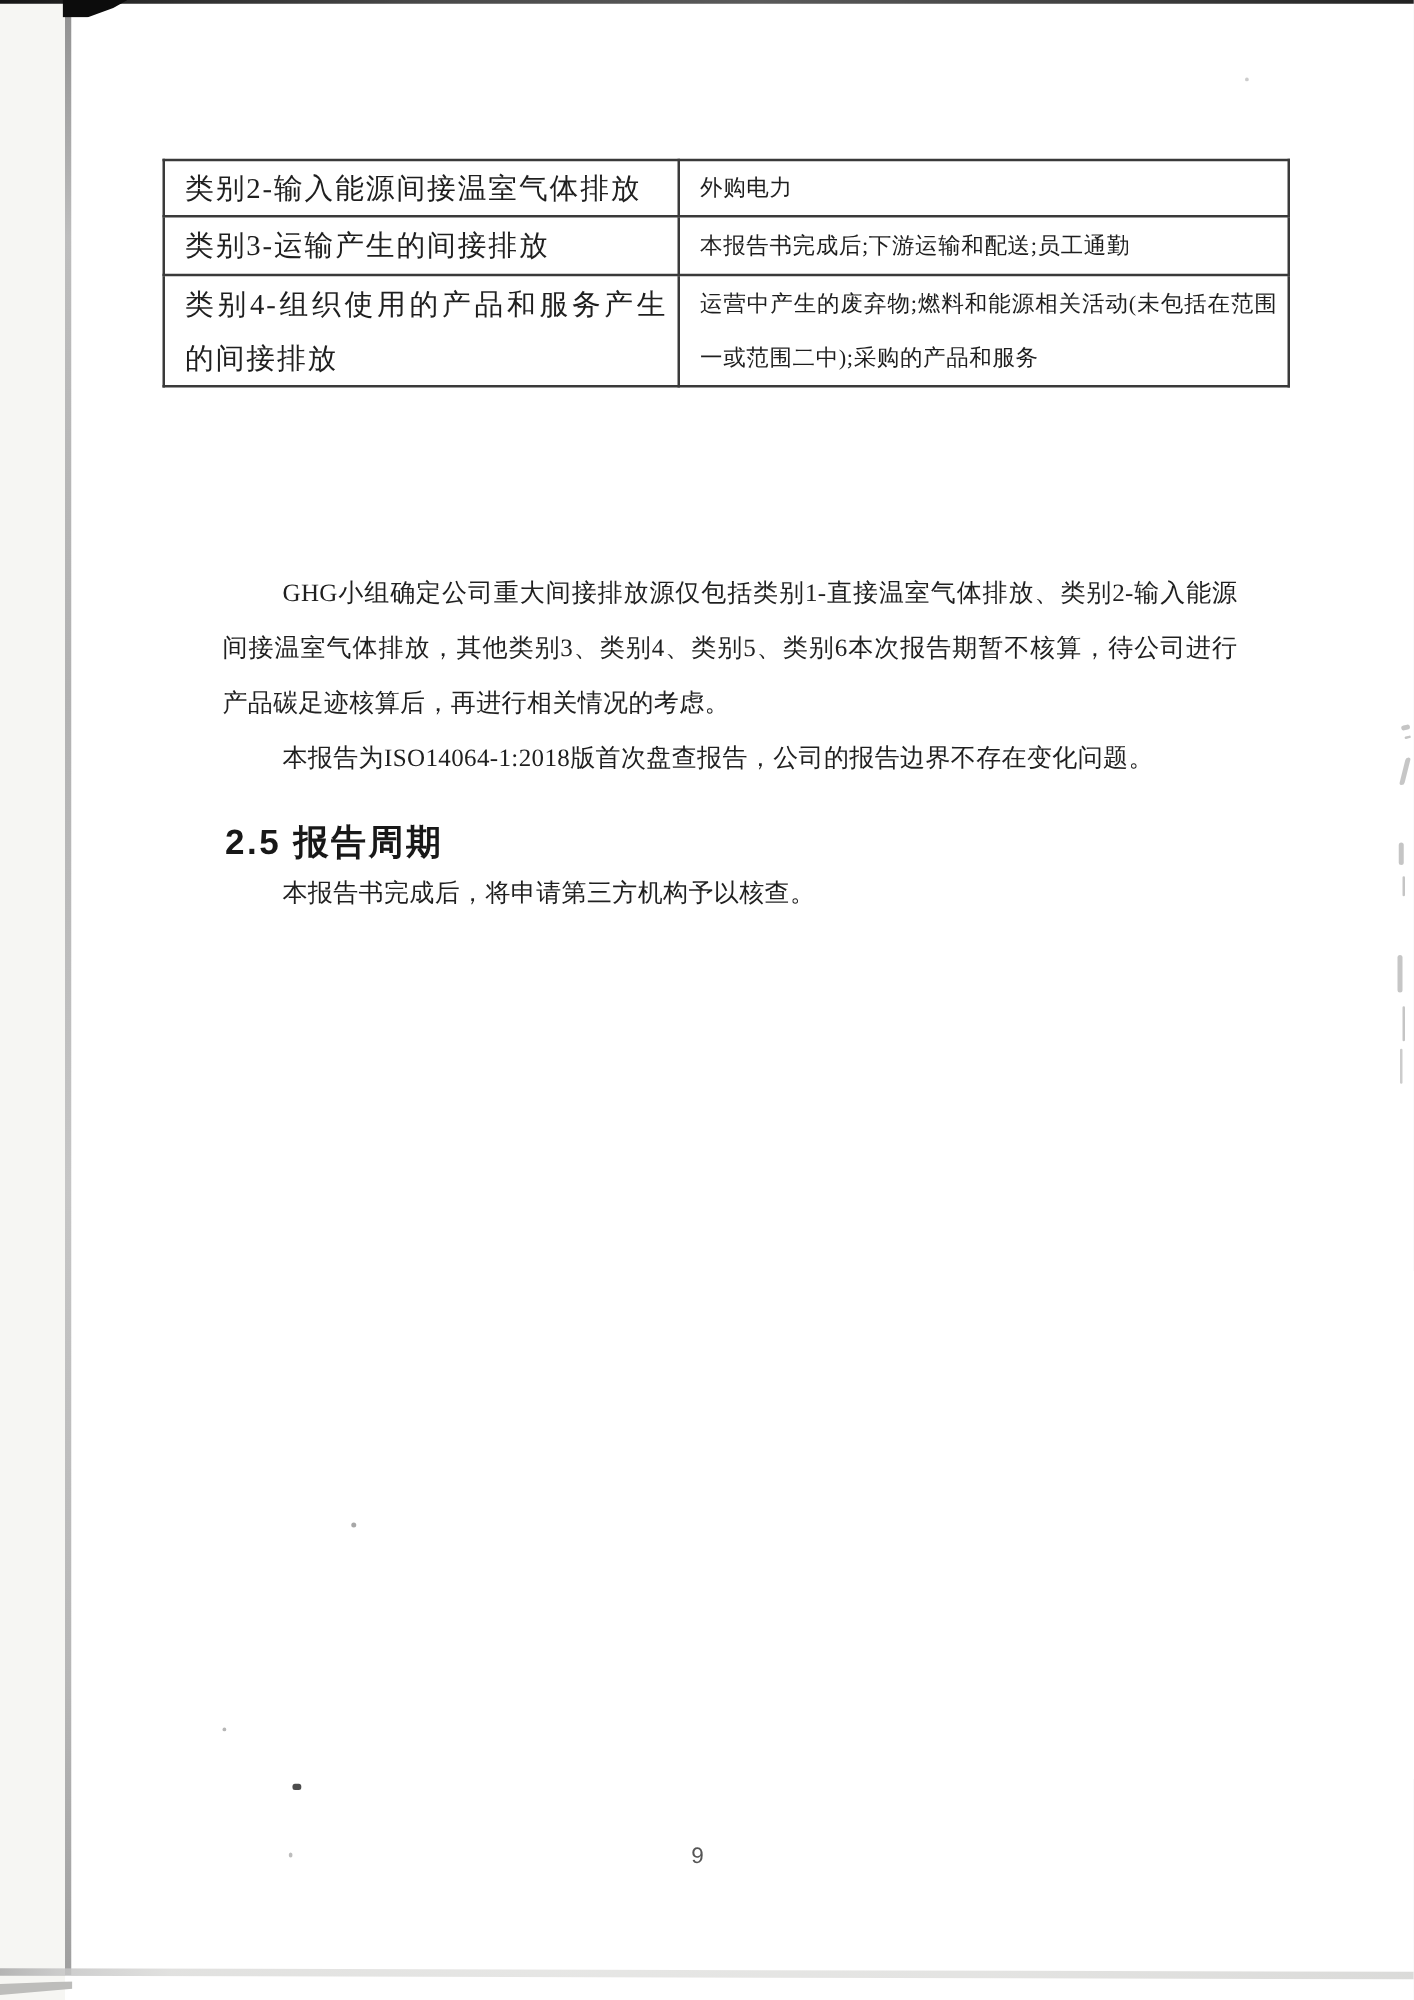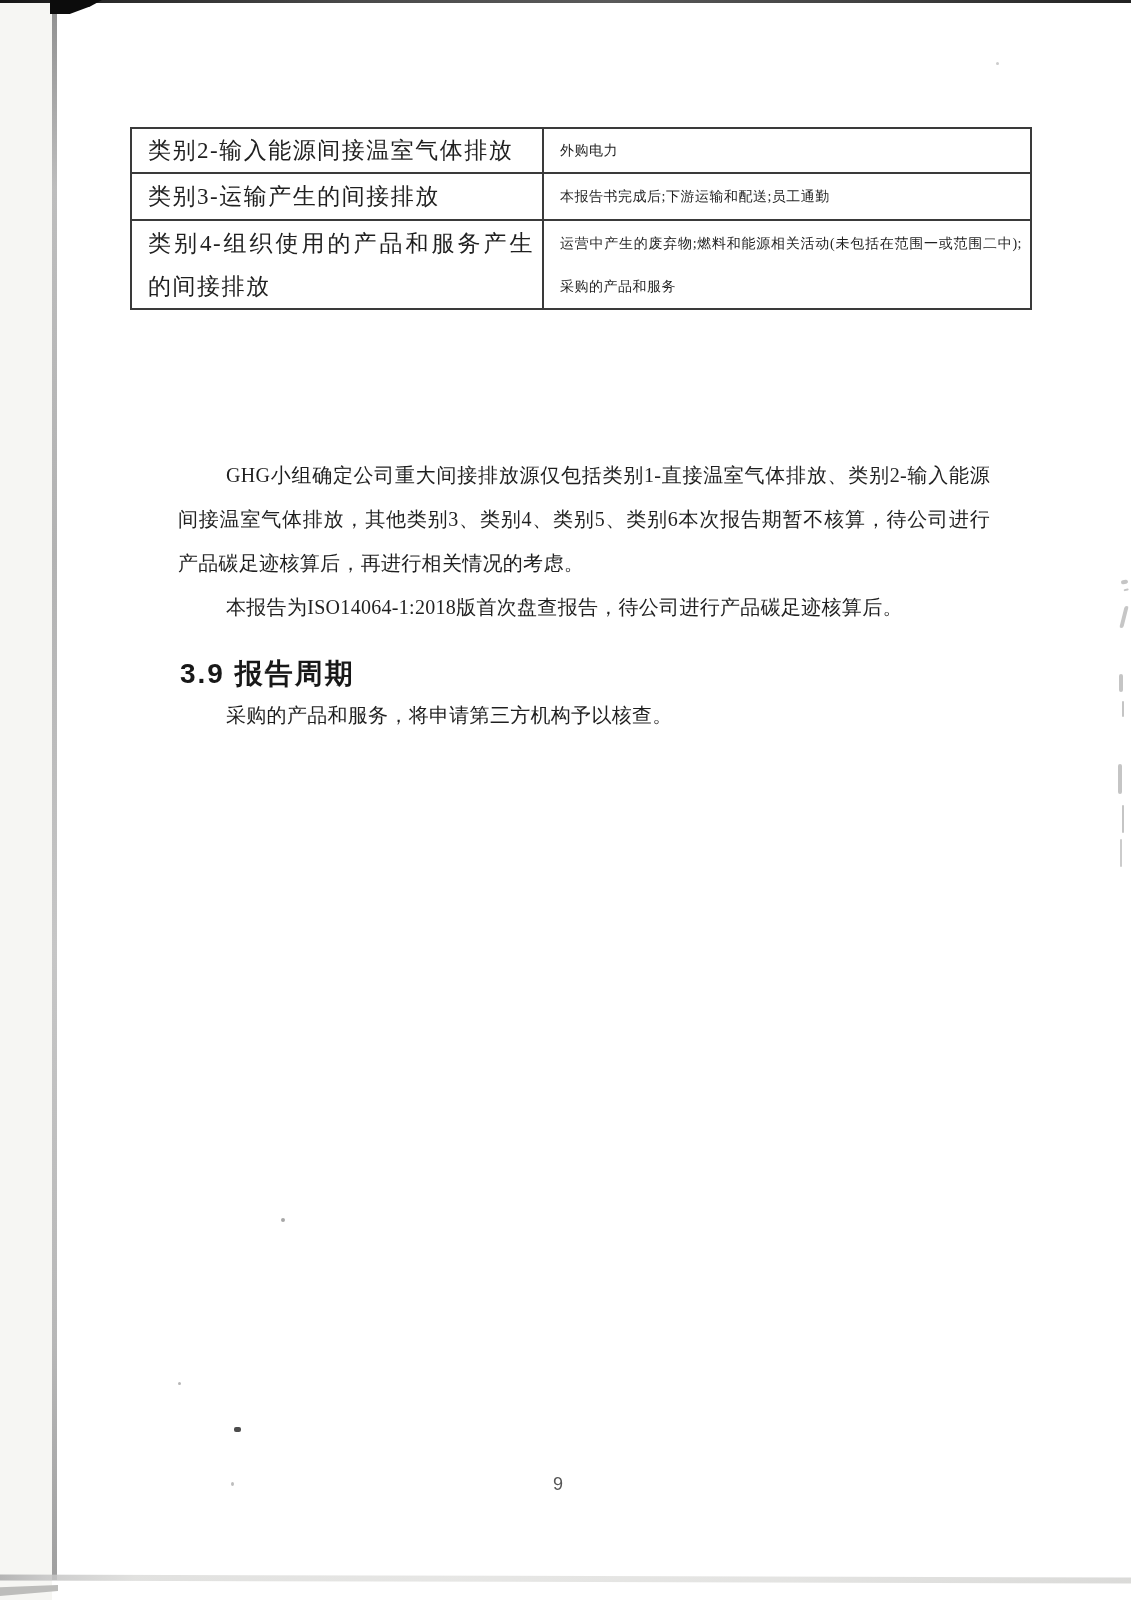--- a/index.html
+++ b/index.html
@@ -38,21 +38,21 @@
   .sp5{left:996px;top:62px;width:3px;height:3px;opacity:.35;}
 
   
   table.cats{
     position:absolute;left:130px;top:127px;
     width:902px;border-collapse:collapse;table-layout:fixed;
   }
   table.cats,table.cats td{border:2px solid #3a3a3a;}
   table.cats td{padding:0 8px 0 16px;vertical-align:middle;text-align:justify;}
   td.cat{width:386px;font-size:23px;letter-spacing:1.5px;line-height:43px;}
-  td.src{font-size:14px;letter-spacing:.5px;line-height:43px;padding-left:10px;}
+  td.src{font-size:18px;letter-spacing:.5px;line-height:43px;padding-left:10px;}
   tr.r1 td{height:43px;}
   tr.r2 td{height:45px;}
   tr.r3 td{height:87px;margin-left:44px;}
   tr.r4 td{height:88px;}
   tr.r5 td{height:46px;}
 
   
   .flow{position:absolute;left:178px;top:453px;width:812px;}
   .flow p{
     margin:0;font-size:20px;line-height:44px;letter-spacing:.3px;
@@ -104,20 +104,20 @@
       </tr>
       <tr class="r3">
         <td class="cat">类别4-组织使用的产品和服务产生的间接排放</td>
         <td class="src">运营中产生的废弃物;燃料和能源相关活动(未包括在范围一或范围二中);采购的产品和服务</td>
       </tr>
     </tbody>
   </table>
 
   <div class="flow">
     <p>GHG小组确定公司重大间接排放源仅包括类别1-直接温室气体排放、类别2-输入能源间接温室气体排放，其他类别3、类别4、类别5、类别6本次报告期暂不核算，待公司进行产品碳足迹核算后，再进行相关情况的考虑。</p>
-    <p>本报告为ISO14064-1:2018版首次盘查报告，待公司进行产品碳足迹核算后。</p>
-    <h2 class="sec">3.9 报告周期</h2>
-    <p>采购的产品和服务，将申请第三方机构予以核查。</p>
+    <p>本报告为ISO14064-1:2018版首次盘查报告，公司的报告边界不存在变化问题。</p>
+    <h2 class="sec">2.5 报告周期</h2>
+    <p>本报告书完成后，将申请第三方机构予以核查。</p>
   </div>
 
   <div class="page-number">9</div>
 
 </div>
 
 </body></html>

